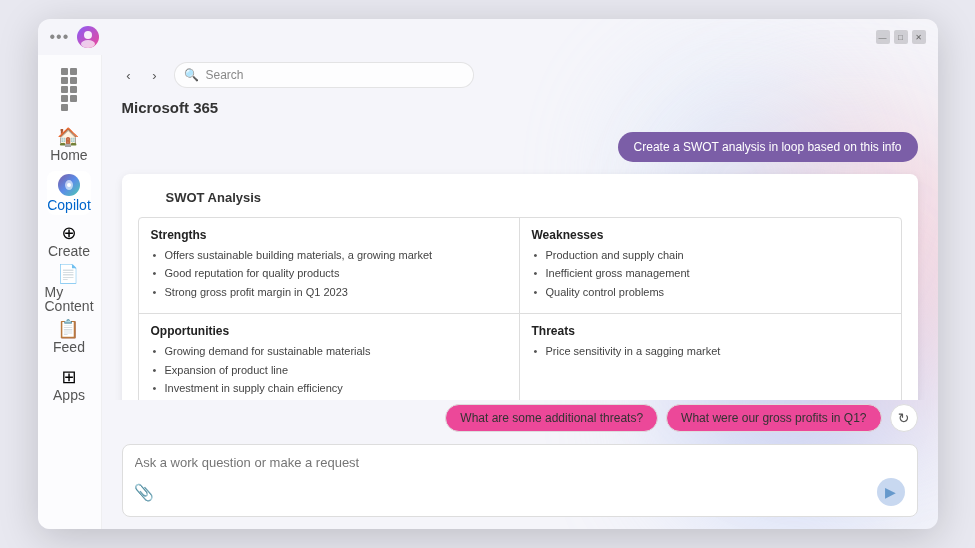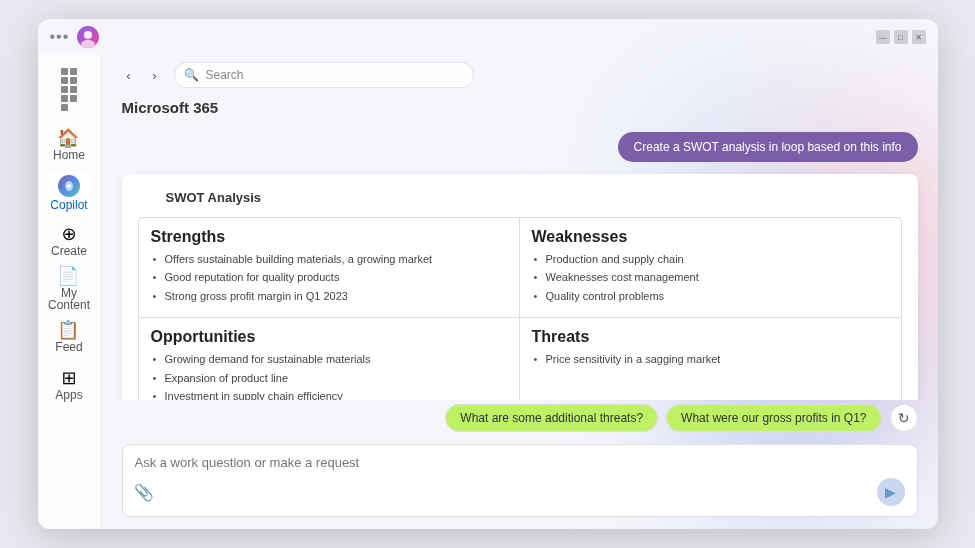--- a/index.html
+++ b/index.html
@@ -128,24 +128,23 @@
       gap: 2px;
     }
     .sidebar-icon.active {
       background: rgba(255,255,255,0.9);
     }
     .sidebar-icon .icon-shape {
       font-size: 18px;
       line-height: 1;
     }
     .sidebar-icon .icon-label {
-      font-size: 12px;
+      font-size: 14px;
       color: #555;
       line-height: 1;
-      text-align: center;
     }
     .sidebar-icon.active .icon-label { color: #0066cc; }
     .sidebar-apps-grid {
       display: grid;
       grid-template-columns: 1fr 1fr;
       gap: 2px;
       font-size: 10px;
     }
     .sidebar-apps-grid span {
       width: 7px; height: 7px;
@@ -262,21 +261,21 @@
     .swot-cell {
       padding: 10px 12px;
       border-right: 1px solid #ddd;
       border-bottom: 1px solid #ddd;
       font-size: 11px;
     }
     .swot-cell:nth-child(2n) { border-right: none; }
     .swot-cell:nth-child(3), .swot-cell:nth-child(4) { border-bottom: none; }
     .swot-cell-title {
       font-weight: 600;
-      font-size: 16px;
+      font-size: 12px;
       color: #222;
       margin-bottom: 6px;
     }
     .swot-cell ul {
       list-style: none;
       padding: 0;
     }
     .swot-cell ul li {
       padding-left: 14px;
       position: relative;
@@ -293,21 +292,21 @@
 
     
     .suggestions-row {
       display: flex;
       gap: 8px;
       justify-content: flex-end;
       flex-shrink: 0;
       padding: 4px 20px;
     }
     .suggestion-chip {
-      background: #bef264;
+      background: #ec4899;
       border: 1px solid #ddd;
       border-radius: 16px;
       padding: 6px 14px;
       font-size: 12px;
       color: #333;
       cursor: pointer;
       white-space: nowrap;
     }
     .refresh-btn {
       width: 28px; height: 28px;
@@ -482,21 +481,21 @@
                 <li>Offers sustainable building materials, a growing market</li>
                 <li>Good reputation for quality products</li>
                 <li>Strong gross profit margin in Q1 2023</li>
               </ul>
             </div>
 
             <div class="swot-cell">
               <div class="swot-cell-title">Weaknesses</div>
               <ul>
                 <li>Production and supply chain</li>
-                <li>Weaknesses cost management</li>
+                <li>Inefficient gross management</li>
                 <li>Quality control problems</li>
               </ul>
             </div>
 
             <div class="swot-cell">
               <div class="swot-cell-title">Opportunities</div>
               <ul>
                 <li>Growing demand for sustainable materials</li>
                 <li>Expansion of product line</li>
                 <li>Investment in supply chain efficiency</li>

